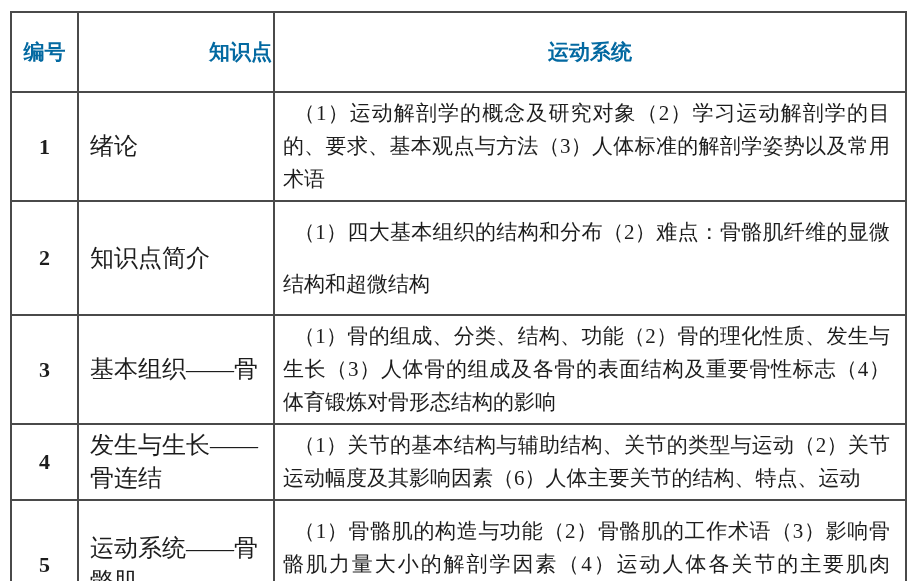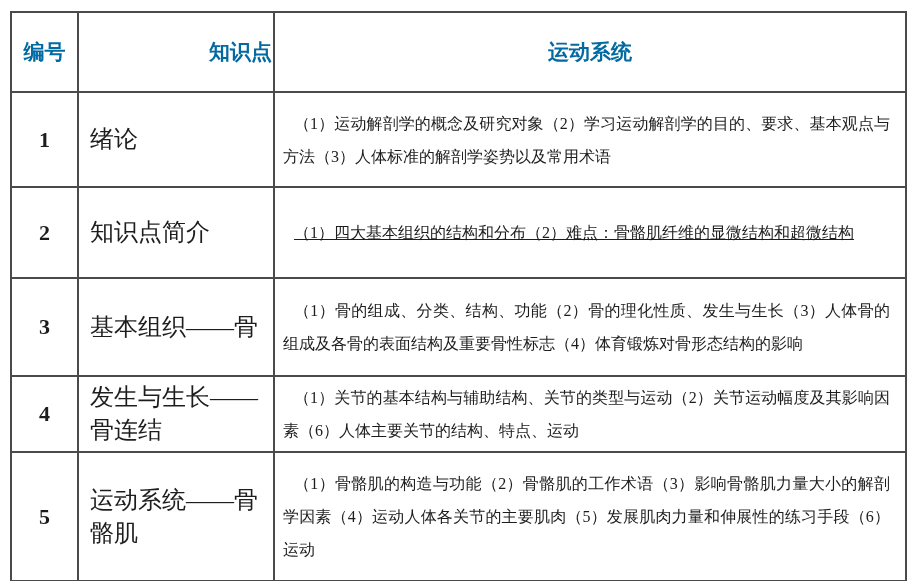--- a/index.html
+++ b/index.html
@@ -60,29 +60,29 @@
   }
   
   td.c-topic {
     font-size: 24px;
     line-height: 33px;
     padding: 0 10px 0 11px;
     text-align: left;
   }
   
   td.c-intro {
-    font-size: 16px;
+    font-size: 21px;
     line-height: 33px;
     padding: 4px 15px 4px 8px;
     text-align: justify;
     text-justify: inter-character;
     text-indent: 11px;
   }
   
-  tr.loose td.c-intro { line-height: 52px; text-decoration: underline; }
+  tr.loose td.c-intro { line-height: 52px; }
 </style>
 </head>
 <body>
 
 <div class="page">
   <table class="kp-table">
     <colgroup>
       <col class="col-id">
       <col class="col-topic">
       <col class="col-intro">

